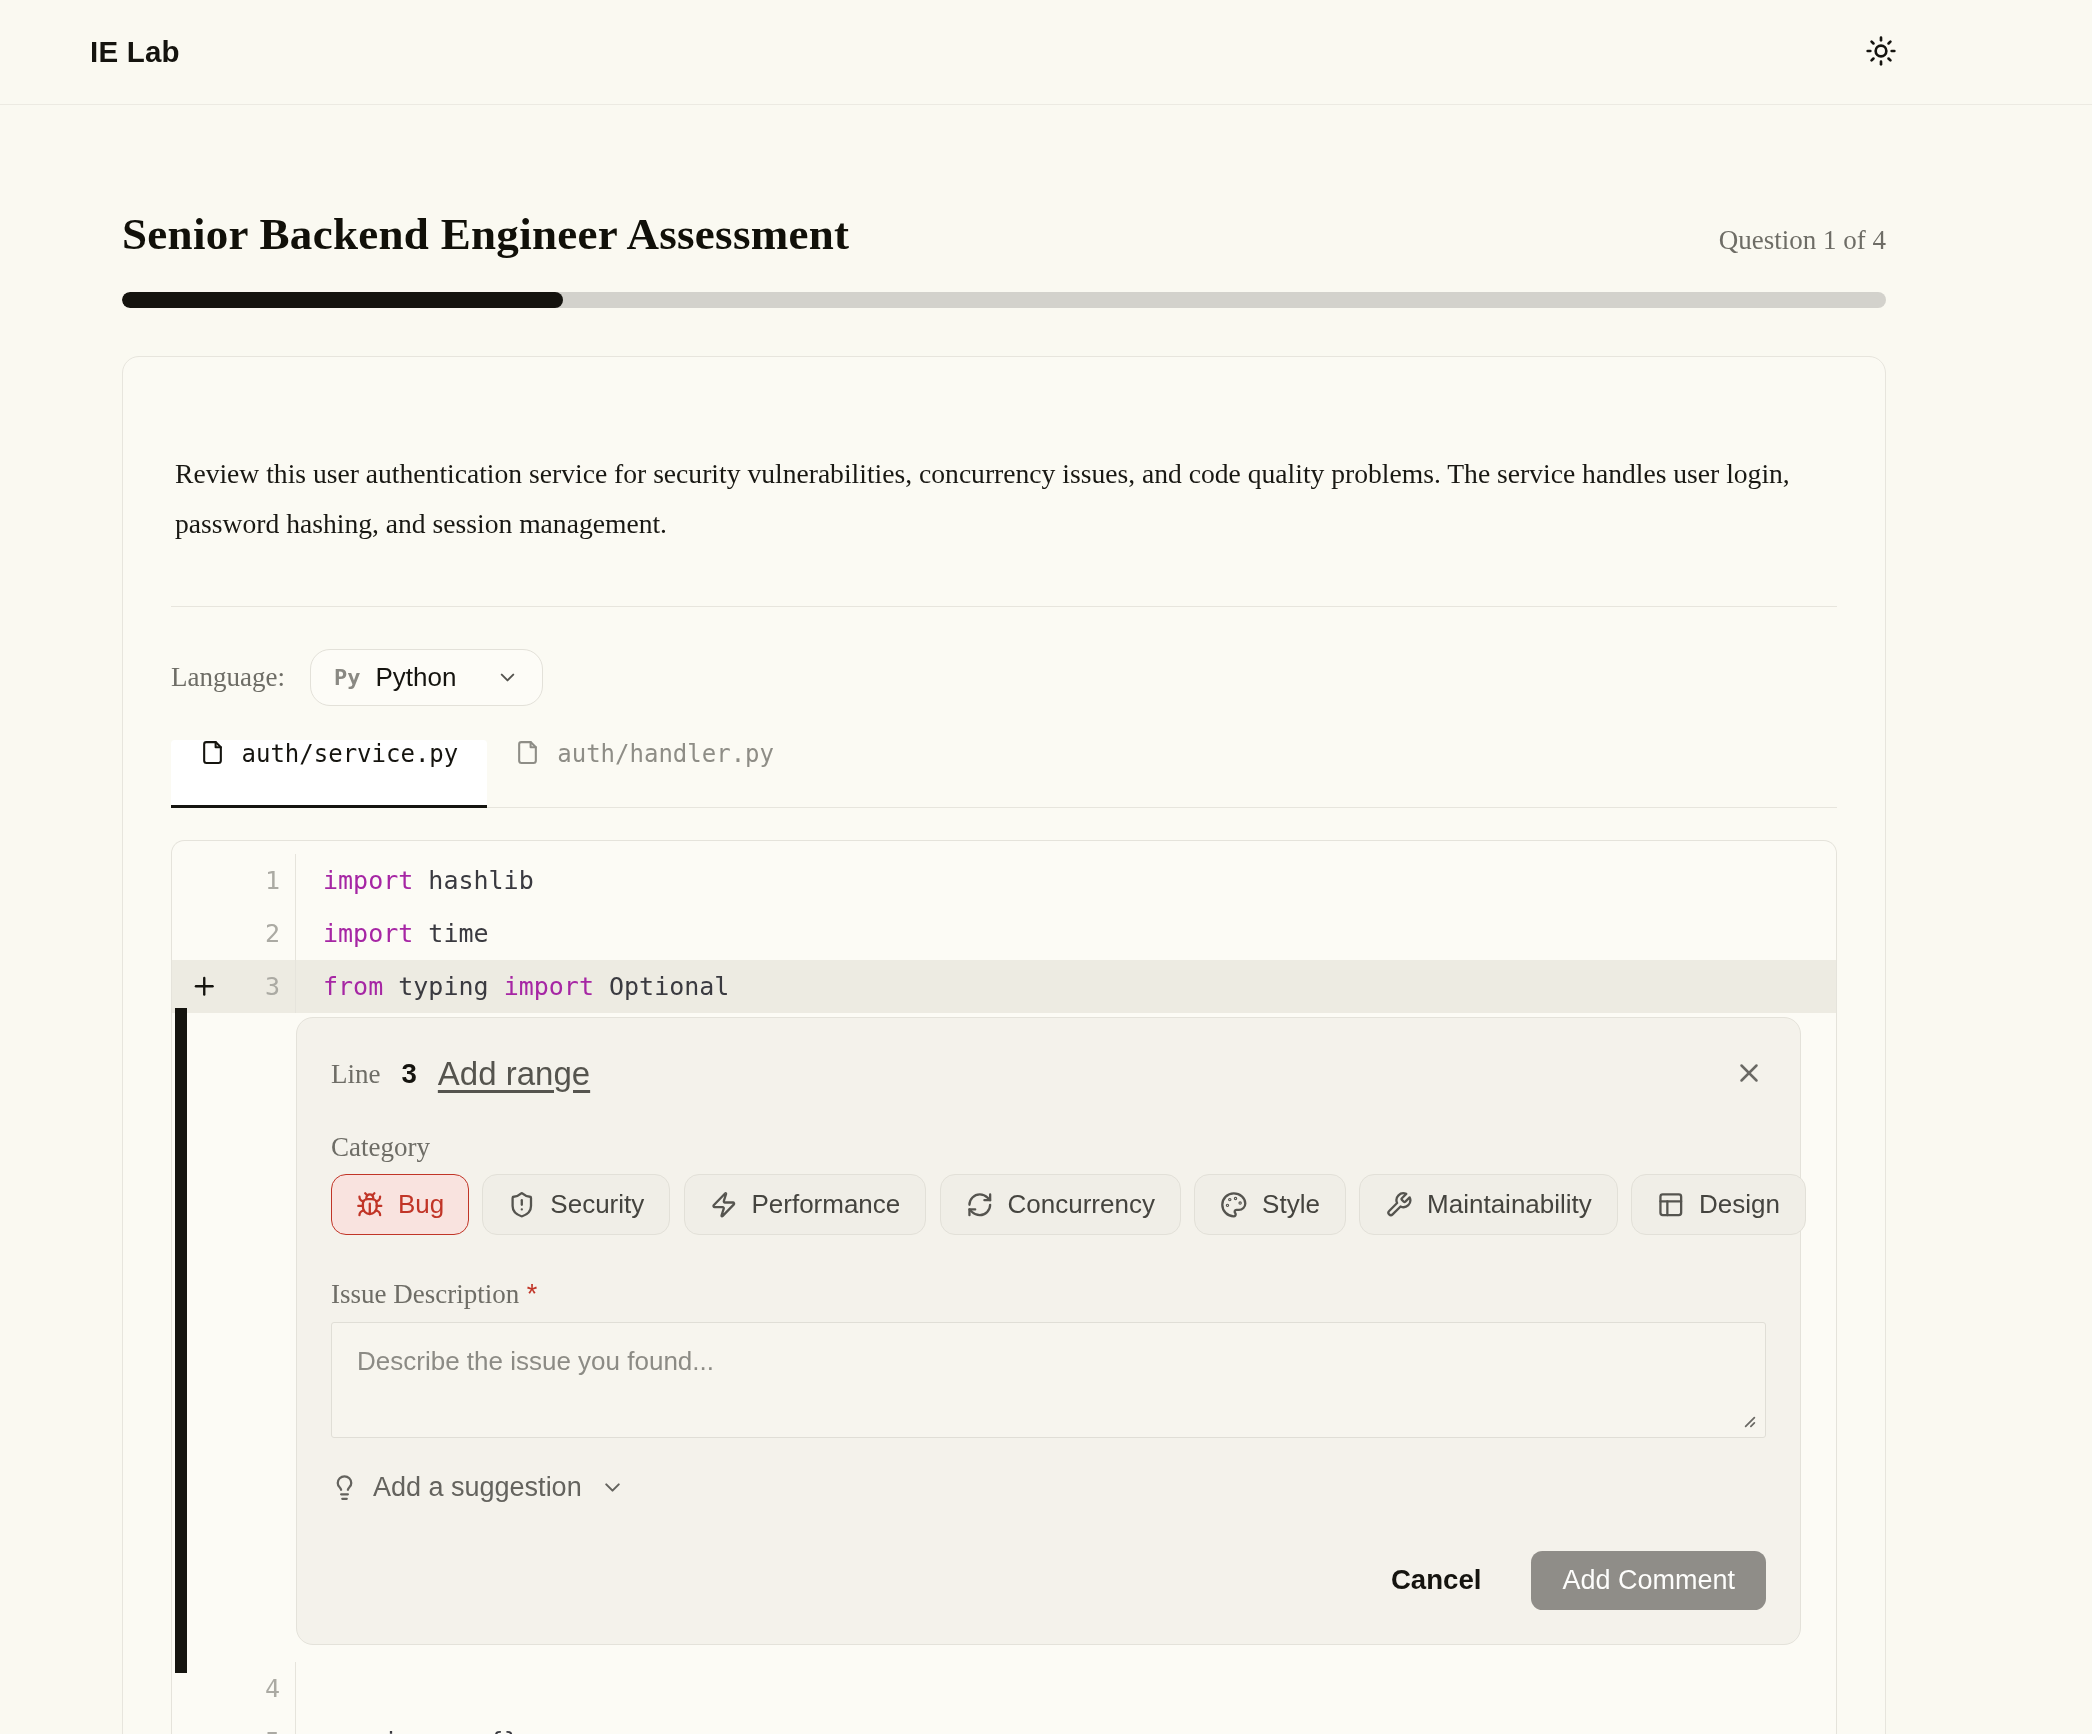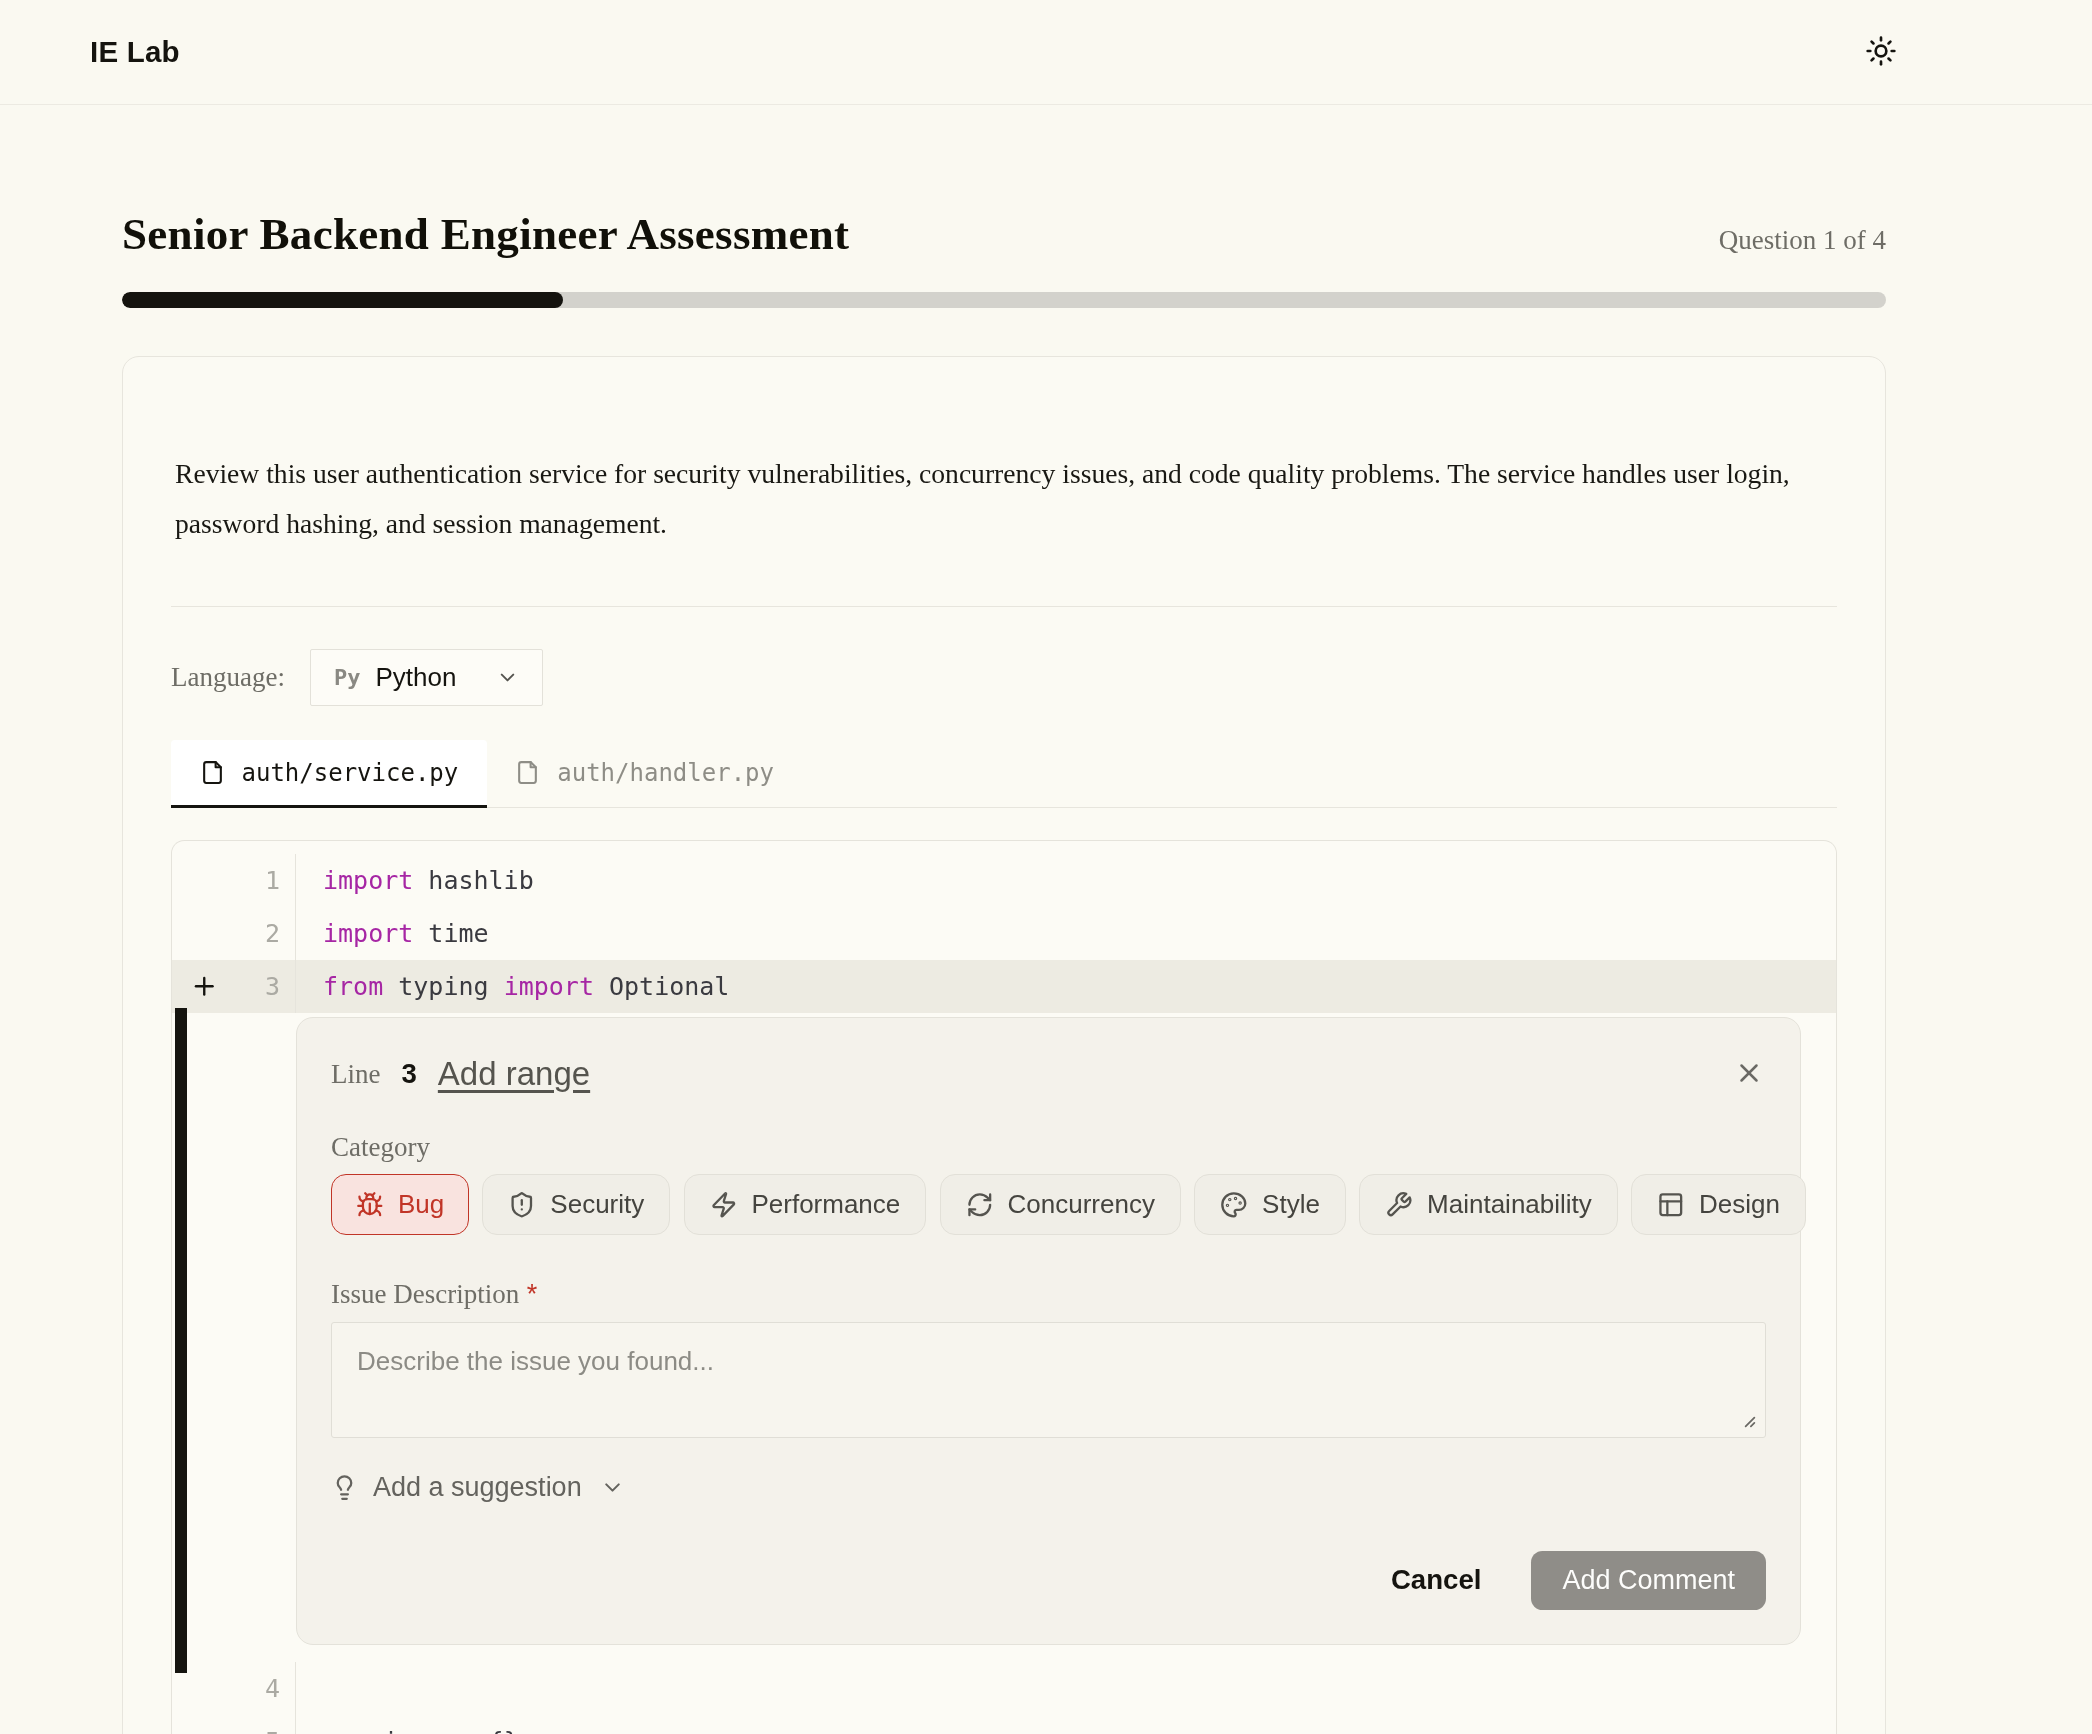--- a/index.html
+++ b/index.html
@@ -37,31 +37,31 @@
     border-radius:17px; padding:0 48px 0;
   }
   .prompt { margin:4px; padding-top:88px; font-size:27.6px; line-height:50px; color:#191813; max-width:1617px; }
   .divider { border:none; border-top:1px solid #E7E5DD; margin:57px 0 0; }
 
   
   .language-row { display:flex; align-items:center; gap:25px; margin-top:42px; }
   .language-label { font-size:27px; color:#6E6D66; }
   .language-select {
     display:flex; align-items:center; gap:15px; height:57px; padding:0 23px;
-    background:#FDFCF7; border:1px solid #E3E1D9; border-radius:2px; cursor:pointer;
+    background:#FDFCF7; border:1px solid #E3E1D9; border-radius:20px; cursor:pointer;
     font-family:"Liberation Sans", sans-serif;
   }
   .py-badge { font-size:22px; font-weight:700; color:#8A8983; }
   .language-value { font-size:26px; font-weight:500; color:#15140F; }
   .language-select .chev { width:23px; height:23px; color:#55544F; margin-left:25px; }
 
   
   .tabs { display:flex; margin-top:34px; border-bottom:1px solid #E7E5DD; }
   .tab {
-    display:flex; align-items:center; gap:17px; height:68px; padding:0 28.5px;
+    display:flex; align-items:flex-start; gap:17px; height:68px; padding:0 28.5px;
     font-size:24px; color:#8E8D86; cursor:pointer; border-bottom:3.8px solid transparent; margin-bottom:-1px;
     border-radius:3.8px 3.8px 0 0;
   }
   .tab .icon { width:25px; height:25px; }
   .tab.active { background:#FFFFFF; color:#15140F; border-bottom-color:#15140F; }
 
   
   .editor {
     margin-top:32px; background:#FCFBF5; border:1px solid #E5E3DB;
     border-radius:13.3px 13.3px 0 0; border-bottom:none; overflow:hidden; padding-top:13.3px;

